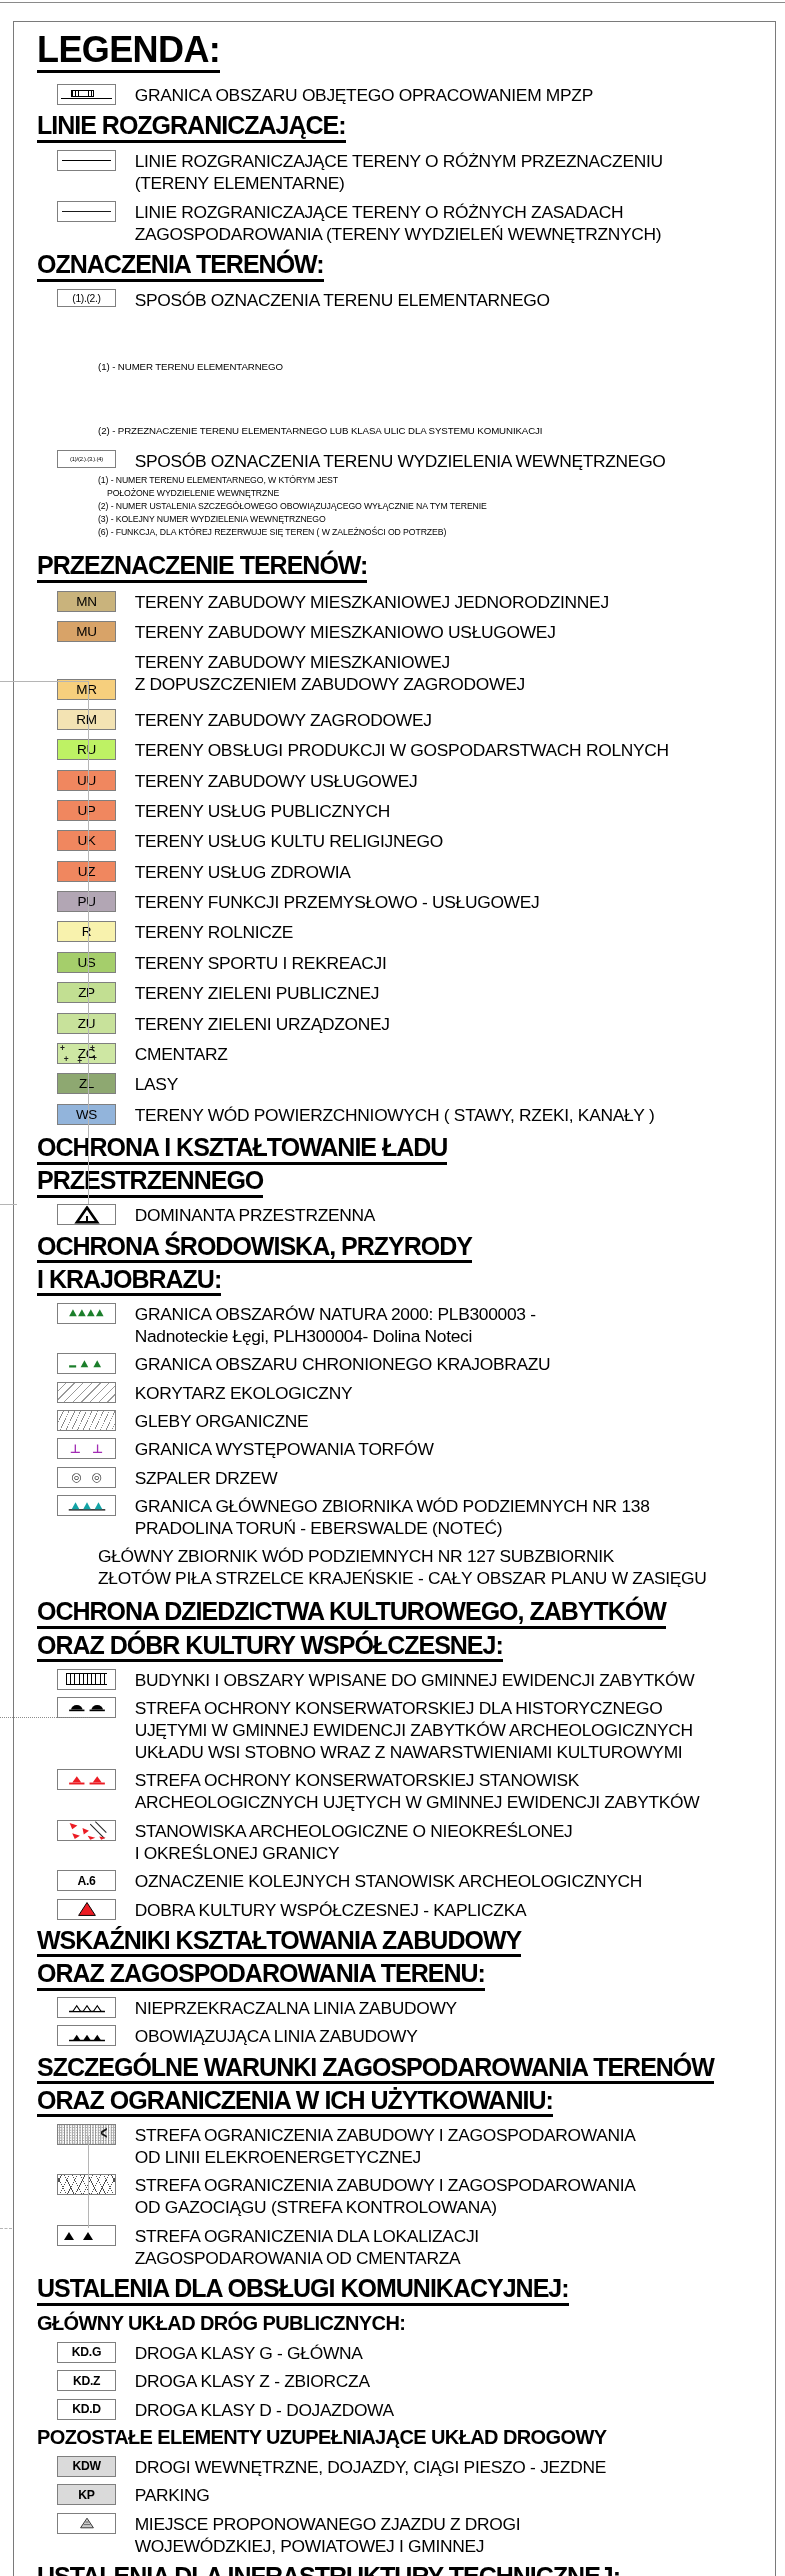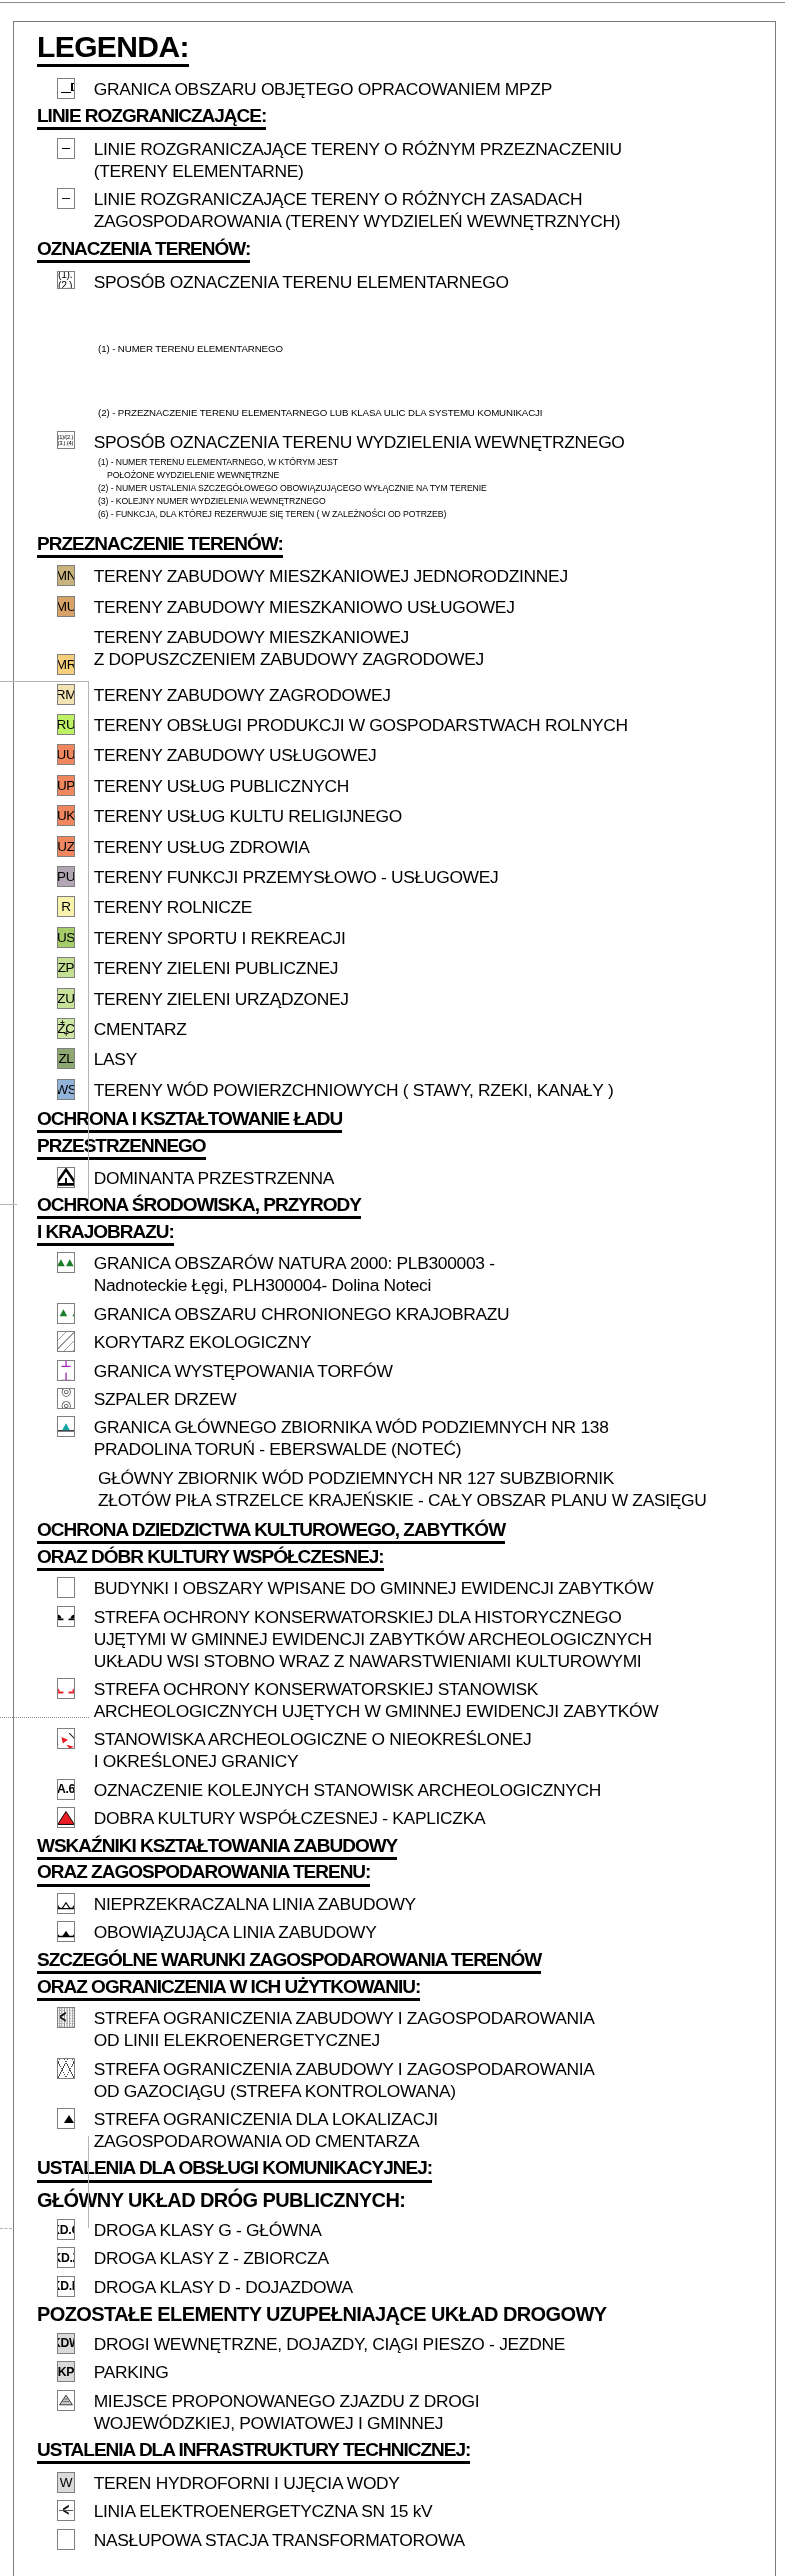--- a/index.html
+++ b/index.html
@@ -20,25 +20,25 @@
 
   
   .legend{
     position:absolute;left:13px;top:20.6px;width:763px;height:2555px;
     border:0.6px solid #7a7a7a;border-bottom:none;box-sizing:border-box;
     padding:6.4px 11.6px 0 23px;background:transparent;z-index:2;
   }
 
   
   .h1{
-    display:table;font-size:30px;font-weight:bold;letter-spacing:-0.6px;line-height:1.02;
+    display:table;font-size:36px;font-weight:bold;letter-spacing:-0.6px;line-height:1.02;
     border-bottom:3.9px solid #000;padding-bottom:1.9px;margin:3.9px 0 10.3px 0;
   }
   .h2{
-    display:table;font-size:19px;font-weight:bold;letter-spacing:-1px;line-height:1.05;
+    display:table;font-size:25px;font-weight:bold;letter-spacing:-1px;line-height:1.05;
     border-bottom:3.2px solid #000;padding-bottom:1.3px;margin:1.3px 0 7.7px 0;
   }
   .h2.l1{margin:2.6px 0 2.6px 0;}
   .h2.l2{margin:0 0 6.4px 0;}
   .h3{
     font-size:20px;font-weight:bold;letter-spacing:-0.6px;line-height:1.05;
     margin:2.6px 0 7.7px 0;
   }
 
   
@@ -46,21 +46,21 @@
   .sec-przez .row{margin-bottom:8.4px;}
   .lbl{font-size:17.4px;letter-spacing:-0.3px;line-height:22px;}
   .lbl .ln{white-space:nowrap;}
   .note{font-size:9.7px;letter-spacing:-0.1px;line-height:16px;margin-left:61px;margin-top:48px;}
   .note-sm{font-size:8.7px;letter-spacing:-0.1px;line-height:13px;margin-left:61px;}
   .ind{margin-left:9px;}
   .txt-only{margin-left:61px;margin-bottom:9px;}
 
   
   .sym{
-    position:relative;flex:none;width:18px;height:21px;margin-right:18.7px;
+    position:relative;flex:none;width:59px;height:21px;margin-right:18.7px;
     border:0.6px solid #7f7f7f;background:#fff;box-sizing:border-box;overflow:hidden;
   }
   .sym.h28{height:18px;}
   .sym .code{
     position:absolute;inset:0;display:flex;align-items:center;justify-content:center;
     font-size:13.5px;letter-spacing:-0.3px;
   }
   .sym .code.b{font-weight:bold;font-size:12.2px;}
   .sym .code.t16{font-size:10.3px;}
   .sym .code.t9{font-size:5.8px;letter-spacing:-0.2px;}
@@ -330,20 +330,24 @@
           <polygon points="25,2 31,13 19,13"></polygon>
             <polygon points="45,2 51,13 39,13"></polygon>
         </g>
       </svg>
     </div>
     <div class="lbl">GRANICA OBSZARU CHRONIONEGO KRAJOBRAZU</div>
   </div>
   <div class="row">
     <div class="sym sym-korytarz"></div>
     <div class="lbl">KORYTARZ EKOLOGICZNY</div>
+  </div>
+  <div class="row">
+    <div class="sym sym-gleby"></div>
+    <div class="lbl">GLEBY ORGANICZNE</div>
   </div>
   <div class="row">
     <div class="sym sym-torf">
       <span class="glyph" style="color: rgb(162, 44, 180);">⊥ ⊥</span>
     </div>
     <div class="lbl">GRANICA WYSTĘPOWANIA TORFÓW</div>
   </div>
   <div class="row">
     <div class="sym sym-szpaler">
       <span class="glyph">◎ ◎</span>

